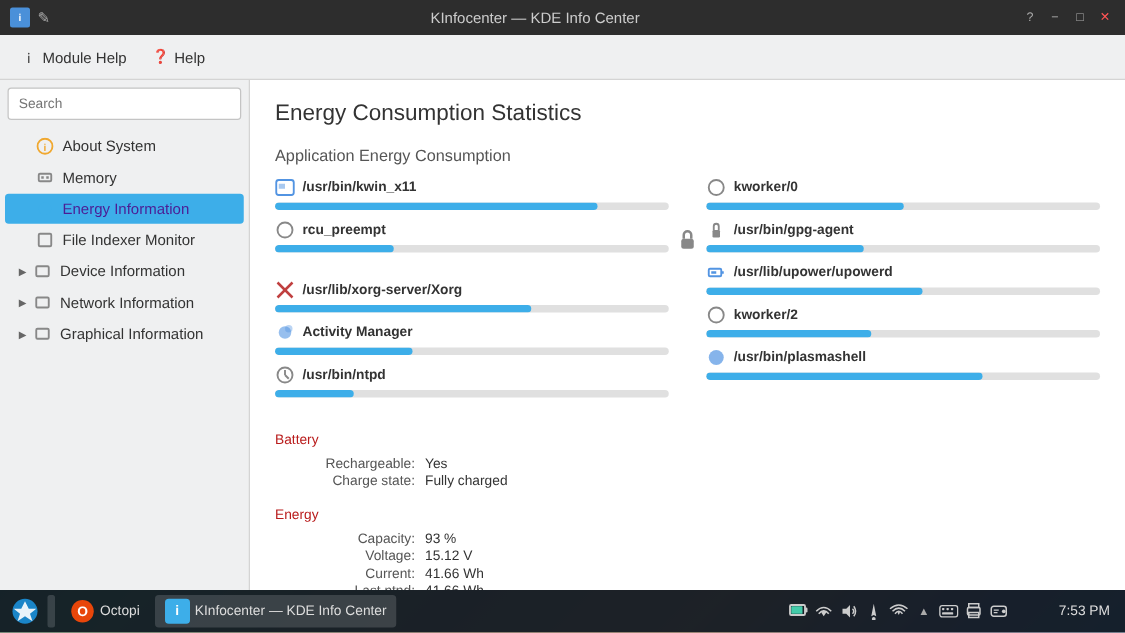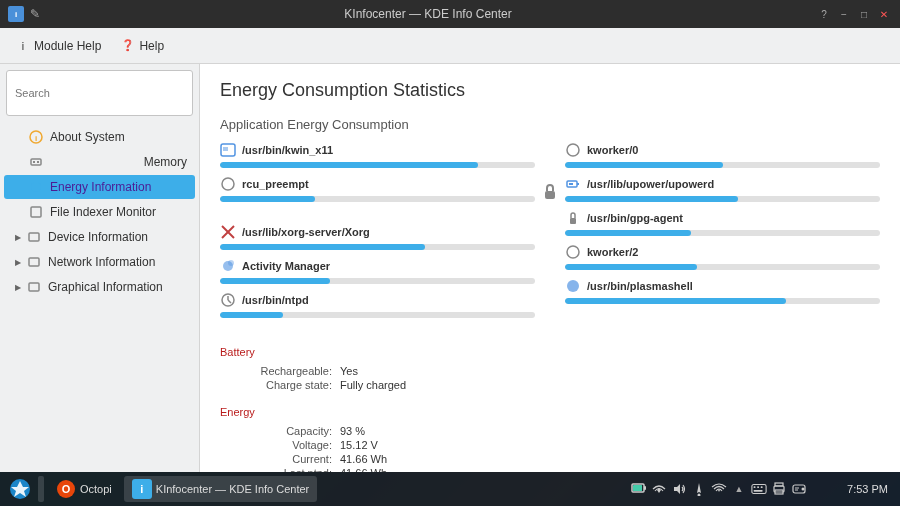--- a/index.html
+++ b/index.html
@@ -109,21 +109,21 @@
     .sidebar {
       width: 200px;
       background: #eff0f1;
       border-right: 1px solid #d4d4d4;
       display: flex;
       flex-direction: column;
       overflow: hidden;
     }
     .search-box {
       margin: 6px;
-      padding: 16px 8px;
+      padding: 6px 8px;
       background: white;
       border: 1px solid #c4c4c4;
       border-radius: 3px;
       color: #888;
       font-size: 11px;
     }
     .sidebar-list {
       flex: 1;
       overflow-y: auto;
       padding: 2px 0;
@@ -366,21 +366,21 @@
         <div class="sidebar-item" style="padding-left: 24px;">
           <span class="item-icon">
             <svg width="14" height="14" viewBox="0 0 14 14">
                 <circle cx="7" cy="7" r="6" fill="none" stroke="#f0a830" stroke-width="1.5"></circle>
                 <text x="7" y="10.5" text-anchor="middle" font-size="8" fill="#f0a830" font-weight="bold">i</text>
               </svg>
           </span>
           <span>About System</span>
         </div>
 
-        <div class="sidebar-item" style="padding-left: 24px; justify-content: space-between;">
+        <div class="sidebar-item" style="padding-left: 24px;">
           <span class="item-icon">
             <svg width="14" height="14" viewBox="0 0 14 14">
                 <rect x="2" y="4" width="10" height="6" rx="1" fill="none" stroke="#888" stroke-width="1.5"></rect>
                 <rect x="4" y="6" width="2" height="2" fill="#888"></rect>
                 <rect x="8" y="6" width="2" height="2" fill="#888"></rect>
               </svg>
           </span>
           <span>Memory</span>
         </div>
 
@@ -527,41 +527,41 @@
                 <span class="energy-item-name">kworker/0</span>
               </div>
               <div class="energy-bar-container">
                 <div class="energy-bar" style="width: 50%;"></div>
               </div>
             </div>
 
             <div class="energy-item" style="margin-bottom: 8px;">
               <div class="energy-item-header">
                 <svg width="16" height="16" viewBox="0 0 16 16">
+                    <rect x="5" y="8" width="6" height="6" rx="1" fill="#888"></rect>
+                    <path d="M6 8 V5 a2 2 0 0 1 4 0 V8" fill="none" stroke="#888" stroke-width="1.5"></path>
+                  </svg>
+                <span class="energy-item-name">/usr/bin/gpg-agent</span>
+              </div>
+              <div class="energy-bar-container">
+                <div class="energy-bar" style="width: 40%;"></div>
+              </div>
+            </div>
+
+            <div class="energy-item" style="margin-bottom: 8px;">
+              <div class="energy-item-header">
+                <svg width="16" height="16" viewBox="0 0 16 16">
                     <rect x="2" y="5" width="10" height="6" rx="1" fill="none" stroke="#5294e2" stroke-width="1.5"></rect>
                     <rect x="12" y="7" width="2" height="2" fill="#5294e2"></rect>
                     <rect x="4" y="7" width="4" height="2" fill="#5294e2"></rect>
                   </svg>
                 <span class="energy-item-name">/usr/lib/upower/upowerd</span>
               </div>
               <div class="energy-bar-container">
                 <div class="energy-bar" style="width: 55%;"></div>
-              </div>
-            </div>
-
-            <div class="energy-item" style="margin-bottom: 8px;">
-              <div class="energy-item-header">
-                <svg width="16" height="16" viewBox="0 0 16 16">
-                    <rect x="5" y="8" width="6" height="6" rx="1" fill="#888"></rect>
-                    <path d="M6 8 V5 a2 2 0 0 1 4 0 V8" fill="none" stroke="#888" stroke-width="1.5"></path>
-                  </svg>
-                <span class="energy-item-name">/usr/bin/gpg-agent</span>
-              </div>
-              <div class="energy-bar-container">
-                <div class="energy-bar" style="width: 40%;"></div>
               </div>
             </div>
 
             <div class="energy-item" style="margin-bottom: 8px;">
               <div class="energy-item-header">
                 <svg width="16" height="16" viewBox="0 0 16 16">
                     <circle cx="8" cy="8" r="6" fill="none" stroke="#888" stroke-width="1.5"></circle>
                   </svg>
                 <span class="energy-item-name">kworker/2</span>
               </div>

